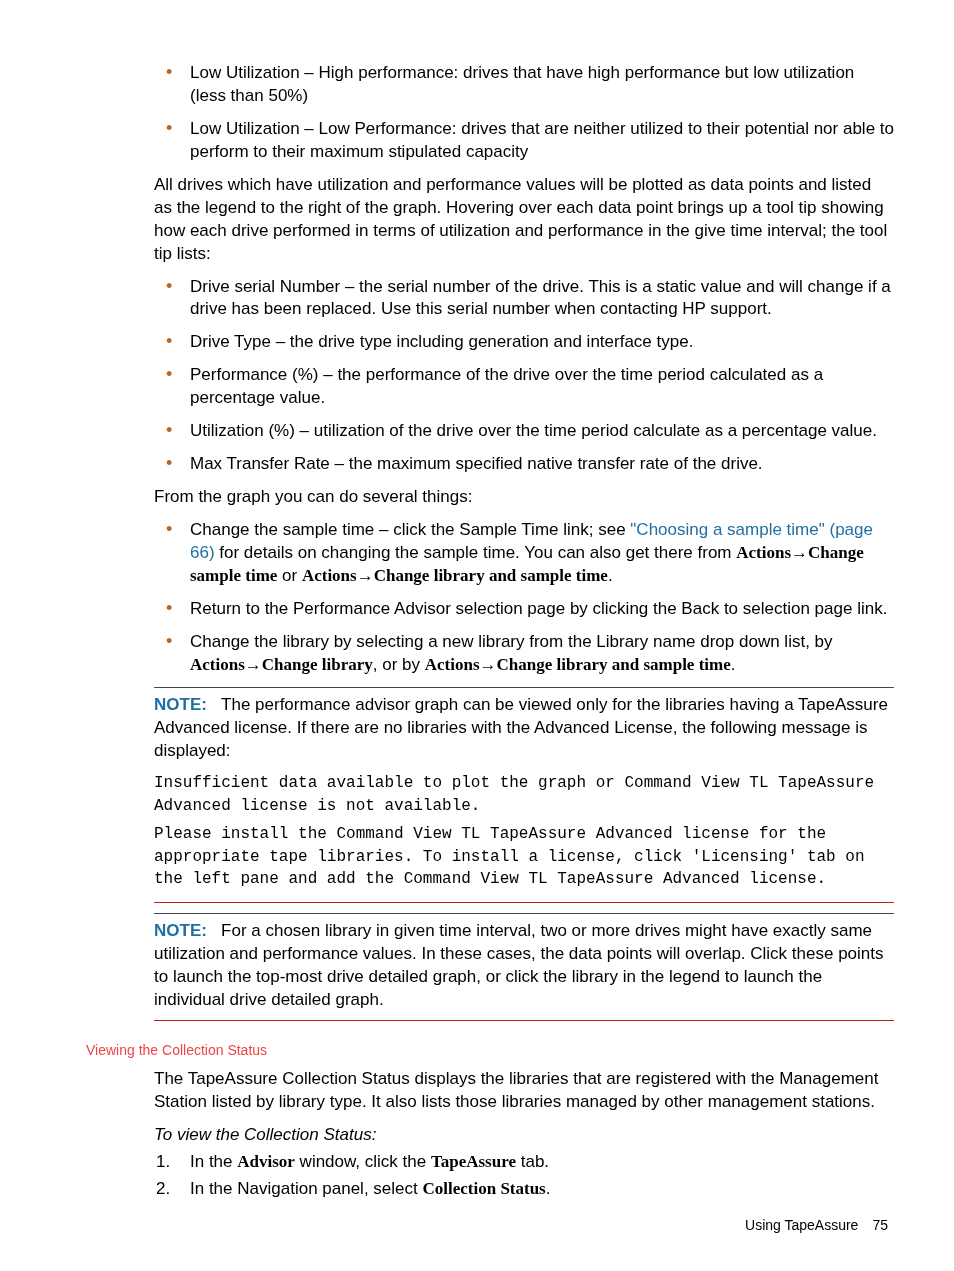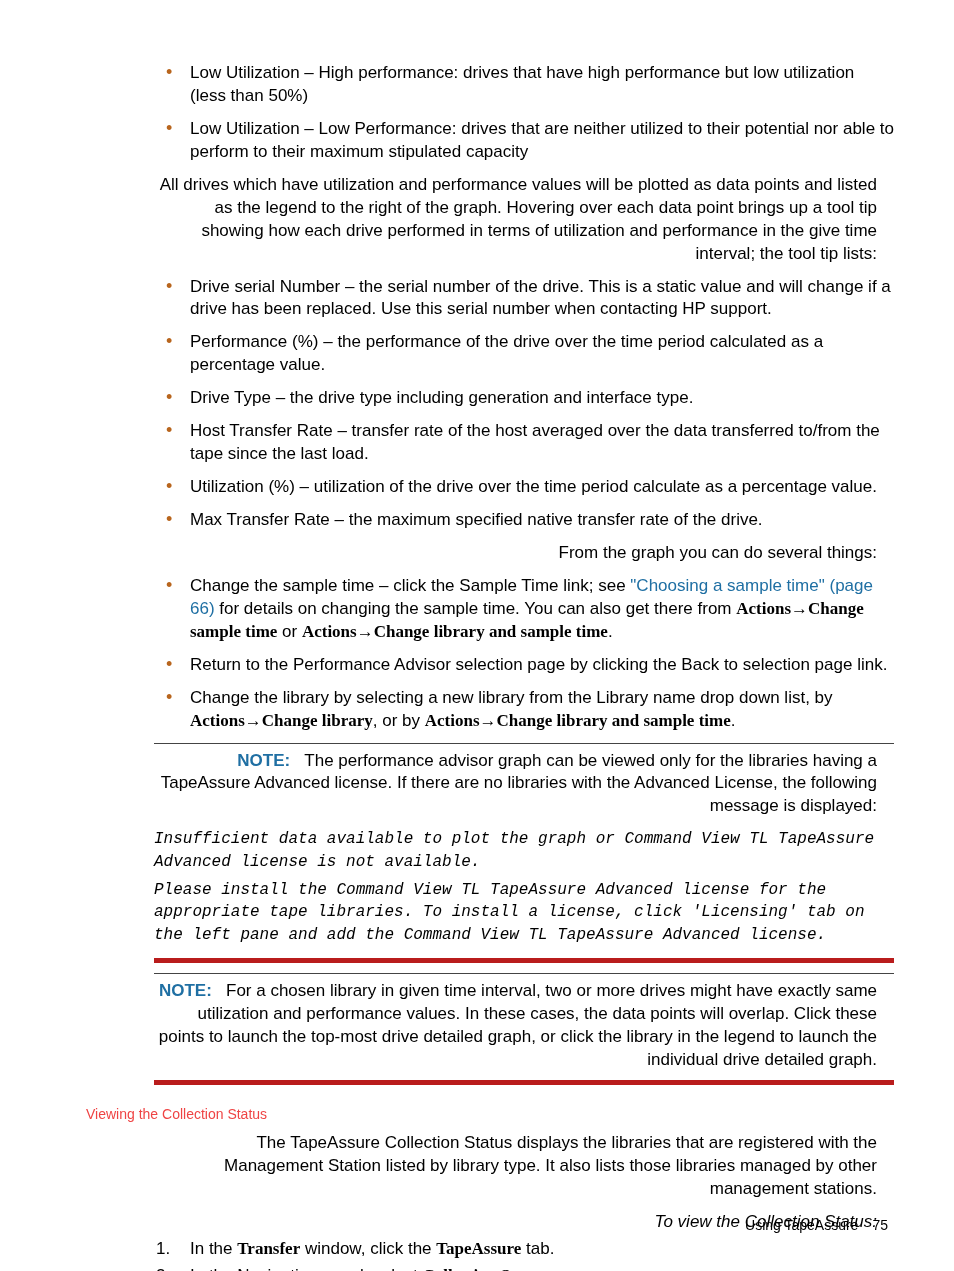--- a/index.html
+++ b/index.html
@@ -45,39 +45,38 @@
   ol.steps li {
     position: relative;
     padding-left: 36px;
     margin-bottom: 4px;
   }
   ol.steps li .num {
     position: absolute;
     left: 2px;
     top: 0;
   }
-  p { margin: 0 17px 10px 0; text-align: right; }
+  p { margin: 0 6px 10px 0; }
   .link { color: #1f6fa3; }
   .note-block {
     border-top: 1px solid #444;
-    border-bottom: 5px solid #b91c1c;
+    border-bottom: 1px solid #b91c1c;
     padding: 6px 0;
     margin: 8px 0 10px 0;
   }
   .note-label {
     color: #1f6fa3;
     font-weight: bold;
   }
   .mono {
     font-family: "Courier New", Courier, monospace;
     font-size: 16px;
     white-space: pre-wrap;
     line-height: 1.4;
     margin: 6px 0;
-    font-style: italic;
   }
   h2.section {
     font-size: 14px;
     font-weight: normal;
     color: #ef4444;
     margin: 20px 0 8px -68px;
   }
   .footer {
     position: absolute;
     bottom: 36px;
@@ -94,23 +93,22 @@
 
   <ul class="bullets">
     <li>Low Utilization – High performance: drives that have high performance but low utilization (less than 50%)</li>
     <li>Low Utilization – Low Performance: drives that are neither utilized to their potential nor able to perform to their maximum stipulated capacity</li>
   </ul>
 
   <p>All drives which have utilization and performance values will be plotted as data points and listed as the legend to the right of the graph. Hovering over each data point brings up a tool tip showing how each drive performed in terms of utilization and performance in the give time interval; the tool tip lists:</p>
 
   <ul class="bullets">
     <li>Drive serial Number – the serial number of the drive. This is a static value and will change if a drive has been replaced. Use this serial number when contacting HP support.</li>
+    <li>Drive Type – the drive type including generation and interface type.</li>
     <li>Performance (%) – the performance of the drive over the time period calculated as a percentage value.</li>
-    <li>Drive Type – the drive type including generation and interface type.</li>
-    <li>Host Transfer Rate – transfer rate of the host averaged over the data transferred to/from the tape since the last load.</li>
     <li>Utilization (%) – utilization of the drive over the time period calculate as a percentage value.</li>
     <li>Max Transfer Rate – the maximum specified native transfer rate of the drive.</li>
   </ul>
 
   <p>From the graph you can do several things:</p>
 
   <ul class="bullets">
     <li>
       <span>Change the sample time – click the Sample Time link; see </span><span class="link">"Choosing a sample time" (page 66)</span><span> for details on changing the sample time. You can also get there from </span><b>Actions</b><span>→</span><b>Change sample time</b><span> or </span><b>Actions</b><span>→</span><b>Change library and sample time</b><span>.</span>
     </li>
@@ -135,21 +133,21 @@
   </div>
 
   <h2 class="section">Viewing the Collection Status</h2>
 
   <p>The TapeAssure Collection Status displays the libraries that are registered with the Management Station listed by library type. It also lists those libraries managed by other management stations.</p>
   <p style="margin-bottom:4px;font-style:italic;">To view the Collection Status:</p>
 
   <ol class="steps">
     <li>
       <span class="num">1.</span>
-      <span>In the </span><b>Transfer</b><span> window, click the </span><b>TapeAssure</b><span> tab.</span>
+      <span>In the </span><b>Advisor</b><span> window, click the </span><b>TapeAssure</b><span> tab.</span>
     </li>
     <li>
       <span class="num">2.</span>
       <span>In the Navigation panel, select </span><b>Collection Status</b><span>.</span>
     </li>
   </ol>
 
 </div>
 
 <div class="footer">

